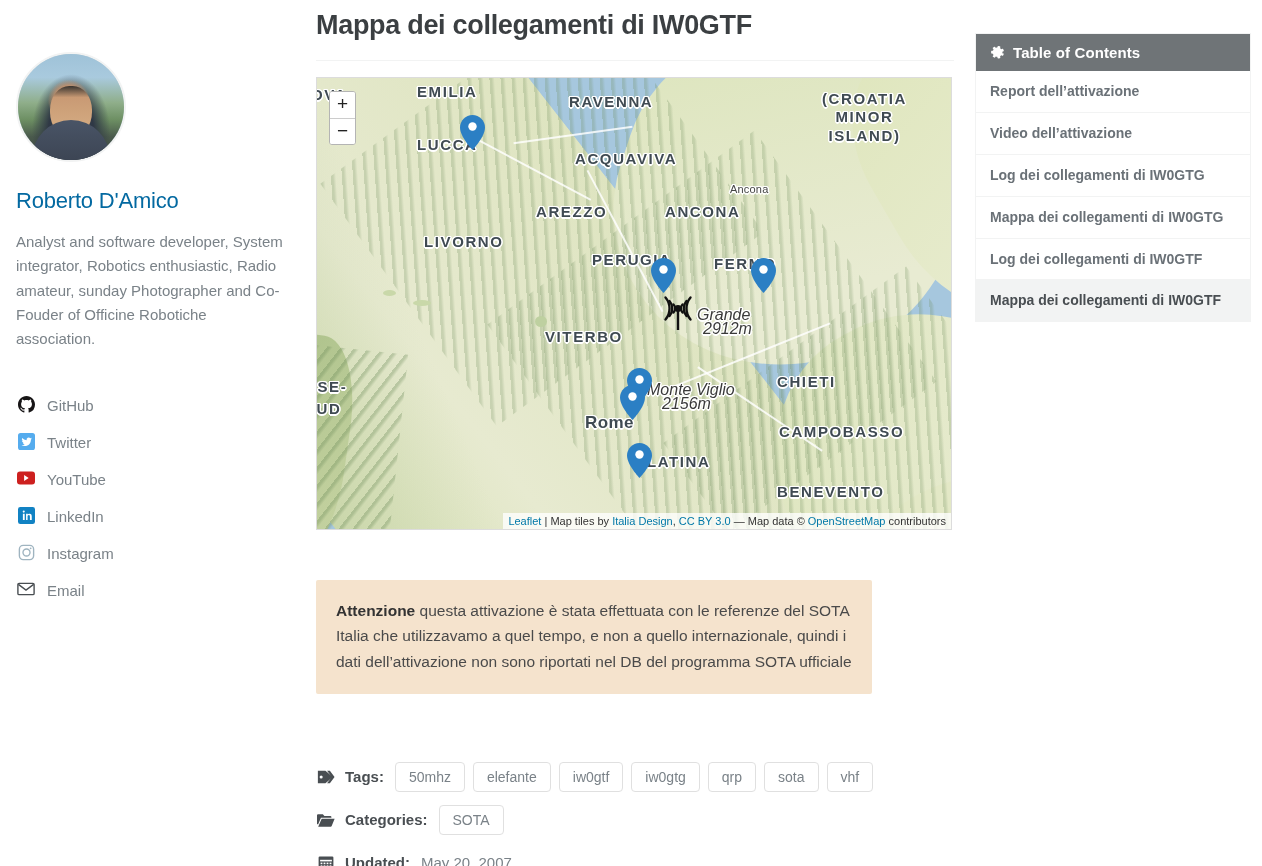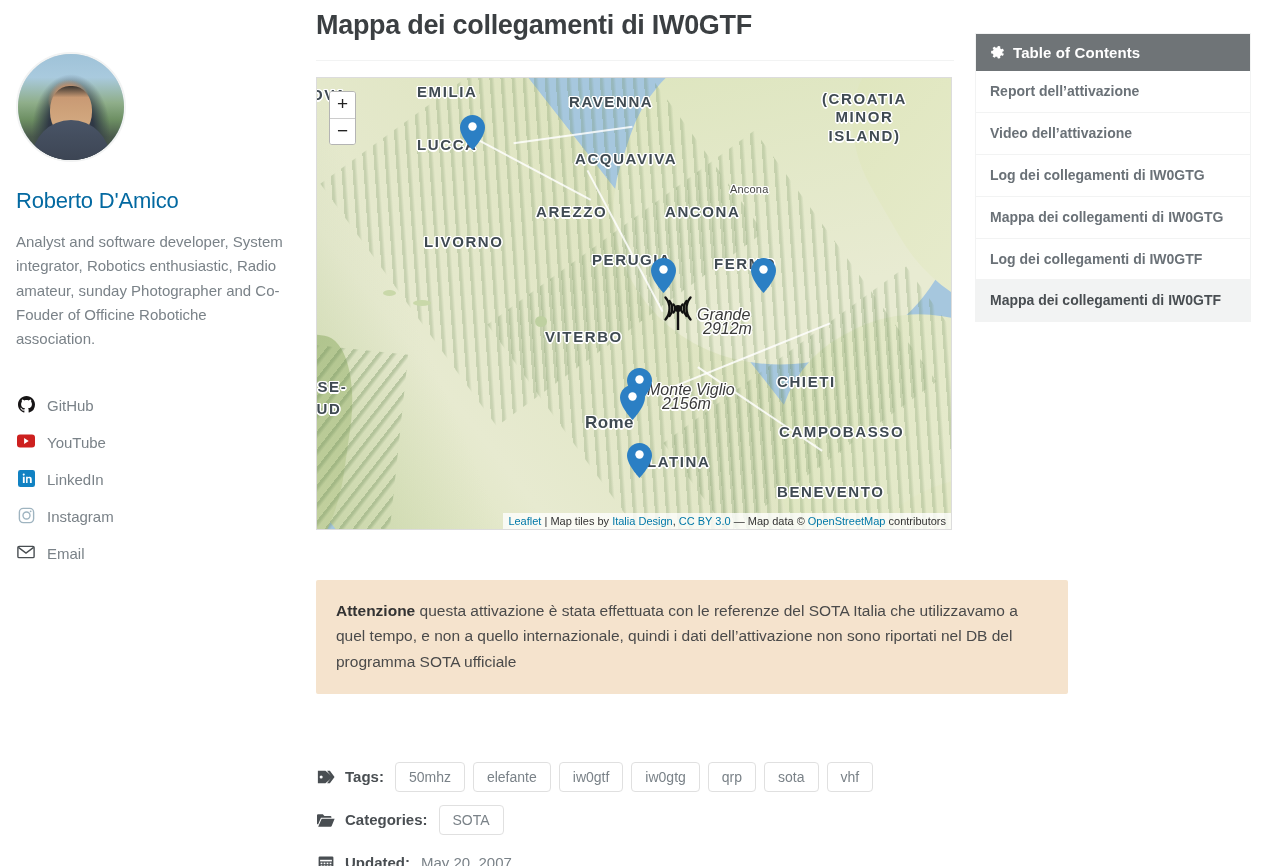--- a/index.html
+++ b/index.html
@@ -242,21 +242,21 @@
     color: #333;
     padding: 2px 5px;
     z-index: 20;
     white-space: nowrap;
   }
   .map-attrib a { color: #0078a8; text-decoration: none; cursor: pointer; }
 
   
   .notice {
     margin-top: 50px;
-    width: 752px;
+    width: 556px;
     background: #f5e3cd;
     color: #4a4a4a;
     padding: 18px 20px 20px 20px;
     font-size: 15.5px;
     line-height: 1.63;
     border-radius: 2px;
   }
   .notice b { color: #333; font-weight: bold; }
 
   
@@ -338,20 +338,29 @@
     <p class="profile-bio">Analyst and software developer, System integrator, Robotics enthusiastic, Radio amateur, sunday Photographer and Co-Fouder of Officine Robotiche association.</p>
 
     <ul class="social-list">
       <li class="social-item">
         <span class="social-icon">
           <svg width="17" height="17" viewBox="0 0 16 16" fill="#171516">
               <path d="M8 0C3.58 0 0 3.58 0 8c0 3.54 2.29 6.53 5.47 7.59.4.07.55-.17.55-.38 0-.19-.01-.82-.01-1.49-2.01.37-2.53-.49-2.69-.94-.09-.23-.48-.94-.82-1.13-.28-.15-.68-.52-.01-.53.63-.01 1.08.58 1.23.82.72 1.21 1.87.87 2.33.66.07-.52.28-.87.51-1.07-1.78-.2-3.64-.89-3.64-3.95 0-.87.31-1.59.82-2.15-.08-.2-.36-1.02.08-2.12 0 0 .67-.21 2.2.82.64-.18 1.32-.27 2-.27s1.36.09 2 .27c1.53-1.04 2.2-.82 2.2-.82.44 1.1.16 1.92.08 2.12.51.56.82 1.27.82 2.15 0 3.07-1.87 3.75-3.65 3.95.29.25.54.73.54 1.48 0 1.07-.01 1.93-.01 2.2 0 .21.15.46.55.38A8.01 8.01 0 0016 8c0-4.42-3.58-8-8-8z"></path>
             </svg>
         </span>
         <span>GitHub</span>
+      </li>
+      <li class="social-item">
+        <span class="social-icon">
+          <svg width="17" height="17" viewBox="0 0 16 16">
+              <rect width="16" height="16" rx="2.4" fill="#55acee"></rect>
+              <path fill="#fff" d="M13.1 5.2c-.36.16-.75.27-1.16.32.42-.25.74-.65.89-1.12-.39.23-.82.4-1.28.49a2.02 2.02 0 00-3.44 1.84 5.74 5.74 0 01-4.16-2.11 2.02 2.02 0 00.62 2.7c-.33-.01-.64-.1-.91-.25v.02c0 .98.7 1.8 1.62 1.98-.3.08-.62.1-.91.04a2.02 2.02 0 001.89 1.4 4.06 4.06 0 01-2.99.84 5.72 5.72 0 003.1.91c3.72 0 5.76-3.08 5.76-5.76v-.26c.4-.29.74-.65 1-1.06z"></path>
+            </svg>
+        </span>
+        <span>Twitter</span>
       </li>
       <li class="social-item">
         <span class="social-icon">
           <svg width="18" height="14" viewBox="0 0 18 13">
               <rect width="18" height="13" rx="3" fill="#cd201f"></rect>
               <path fill="#fff" d="M7.1 3.5l4.6 3-4.6 3z"></path>
             </svg>
         </span>
         <span>YouTube</span>
       </li>

